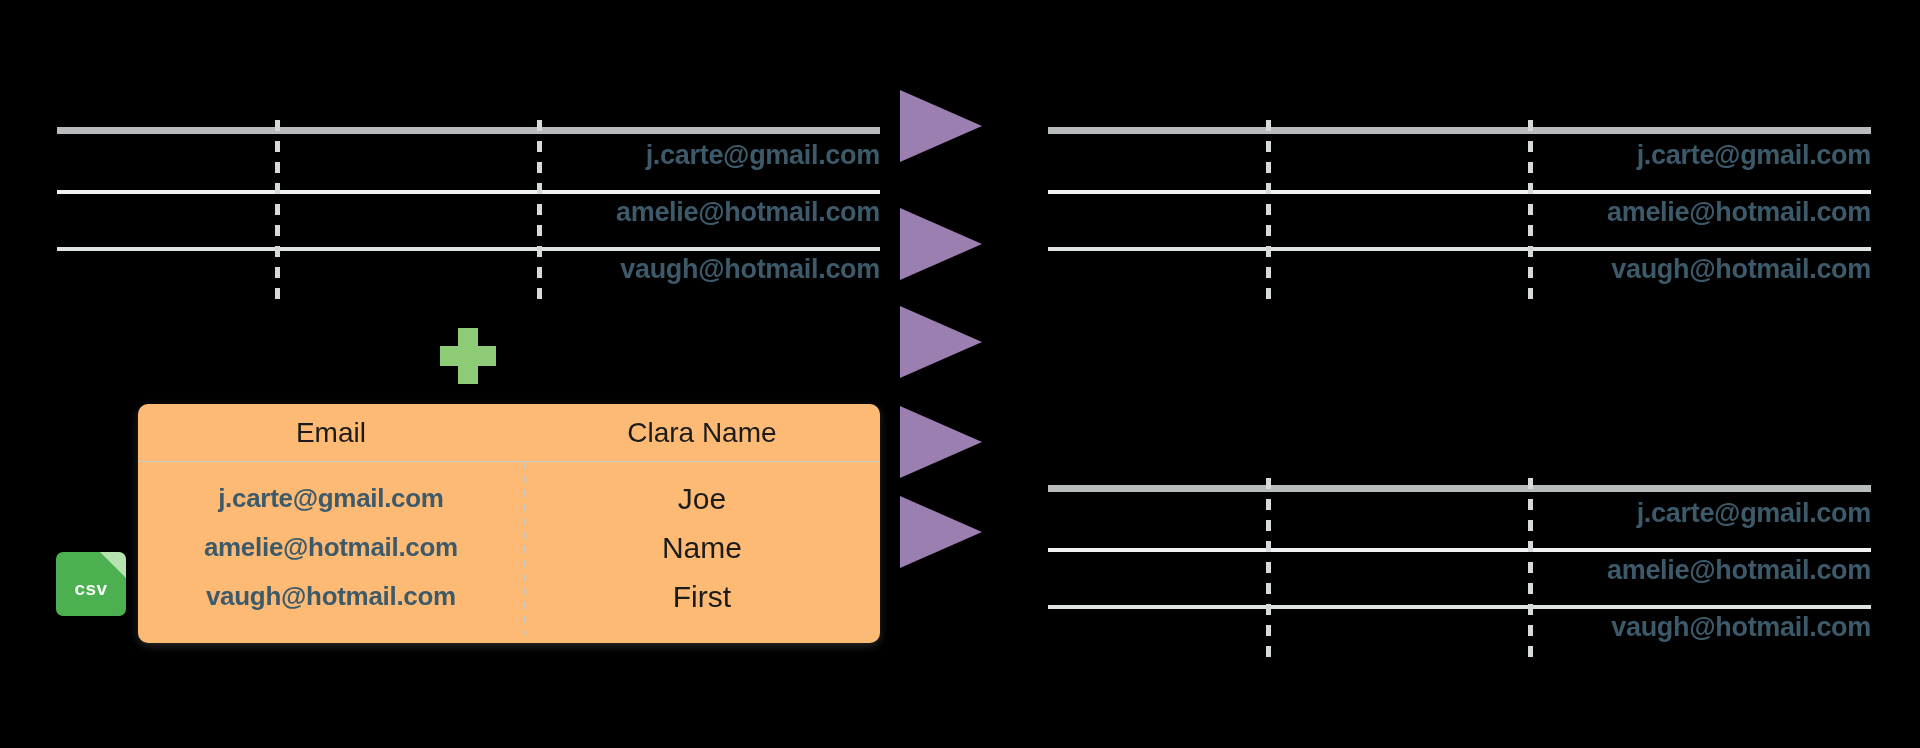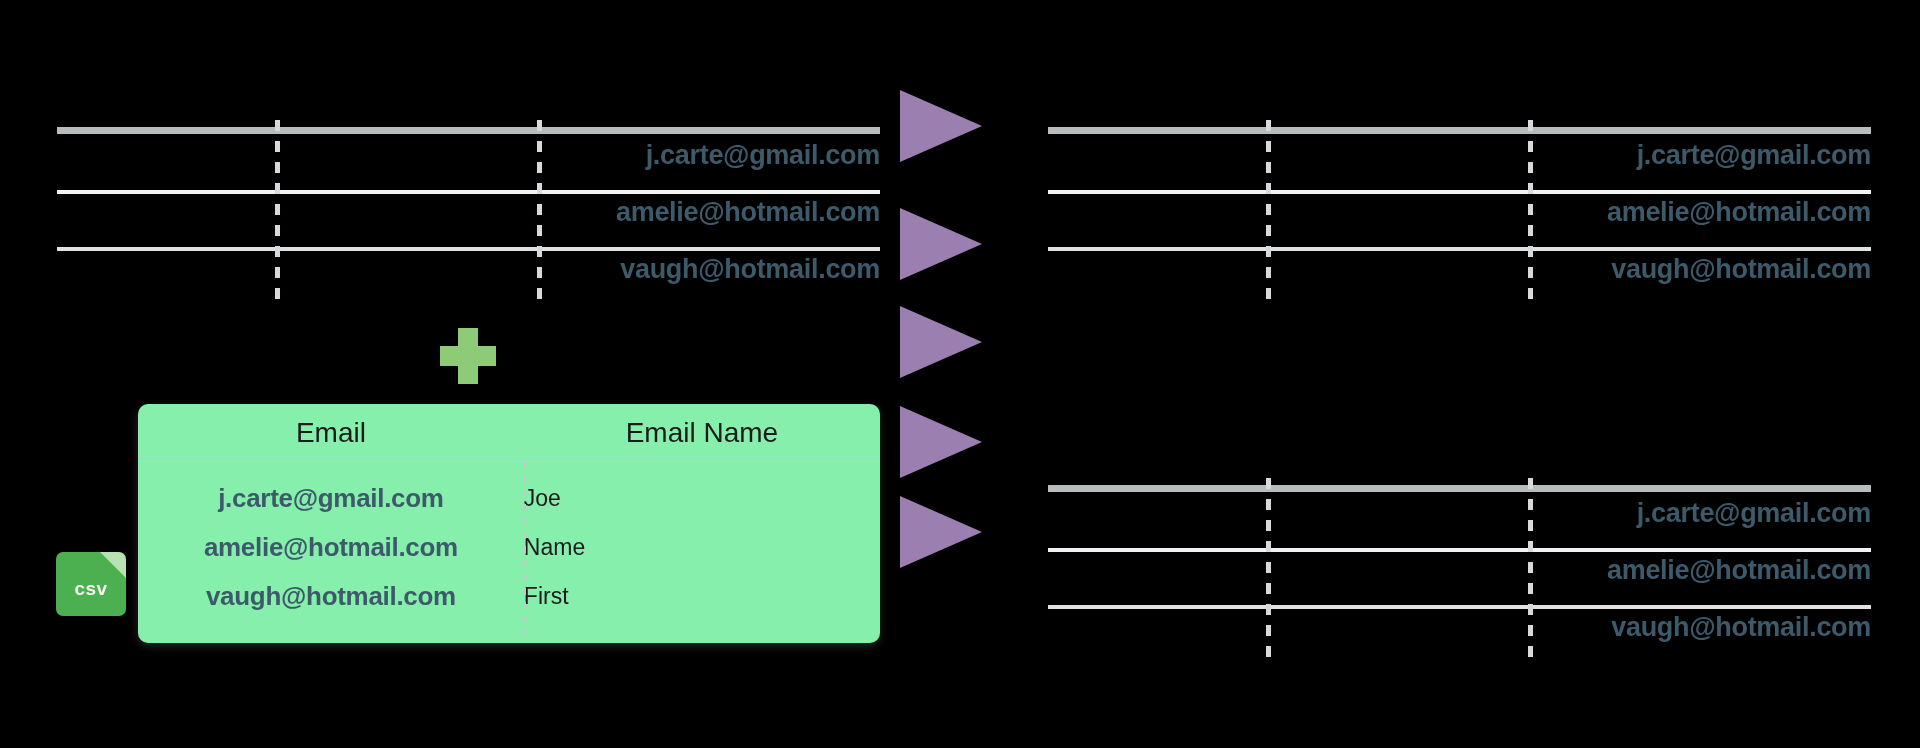--- a/index.html
+++ b/index.html
@@ -97,21 +97,21 @@
     position:absolute;
     width:0;height:0;
     border-style:solid;
     border-width:36px 0 36px 82px;
     border-color:transparent transparent transparent #9a7fb0;
   }
 
   
   .panel{
     position:absolute;
-    background:#86efac;
+    background:#fdba74;
     border-radius:10px;
     box-shadow:0 3px 9px rgba(255,255,255,0.16);
     overflow:hidden;
   }
   .panel .head{
     display:flex;
     height:57px;
     align-items:center;
     border-bottom:1px solid #c9cccd;
   }
@@ -132,22 +132,23 @@
   .panel .row .c-email{
     width:52%;
     text-align:center;
     color:#3d5a6b;
     font-weight:bold;
     font-size:26px;
     letter-spacing:-0.3px;
   }
   .panel .row .c-name{
     width:48%;
+    text-align:center;
     color:#1b1b1b;
-    font-size:23px;
+    font-size:30px;
   }
   .panel .splitter{
     position:absolute;
     top:0;
     bottom:8px;
     width:2px;
     background-image:linear-gradient(to bottom,#c5c8c9 0 7px, rgba(0,0,0,0) 7px 14px);
     background-size:2px 14px;
     background-repeat:repeat-y;
   }
@@ -177,21 +178,21 @@
 
   <div class="csv-icon" style="left:56px; top:552px;">
     <div class="body"></div>
     <div class="fold"></div>
     <div class="label">csv</div>
   </div>
 
   <div class="panel" style="left:138px; top:404px; width:742px;">
     <div class="head">
       <div class="col col-email">Email</div>
-      <div class="col col-name">Email Name</div>
+      <div class="col col-name">Clara Name</div>
     </div>
     <div class="rows">
       <div class="splitter" style="left:52%;"></div>
 
       <div class="row">
         <div class="c-email">j.carte@gmail.com</div>
         <div class="c-name">Joe</div>
       </div>
       <div class="row">
         <div class="c-email">amelie@hotmail.com</div>

